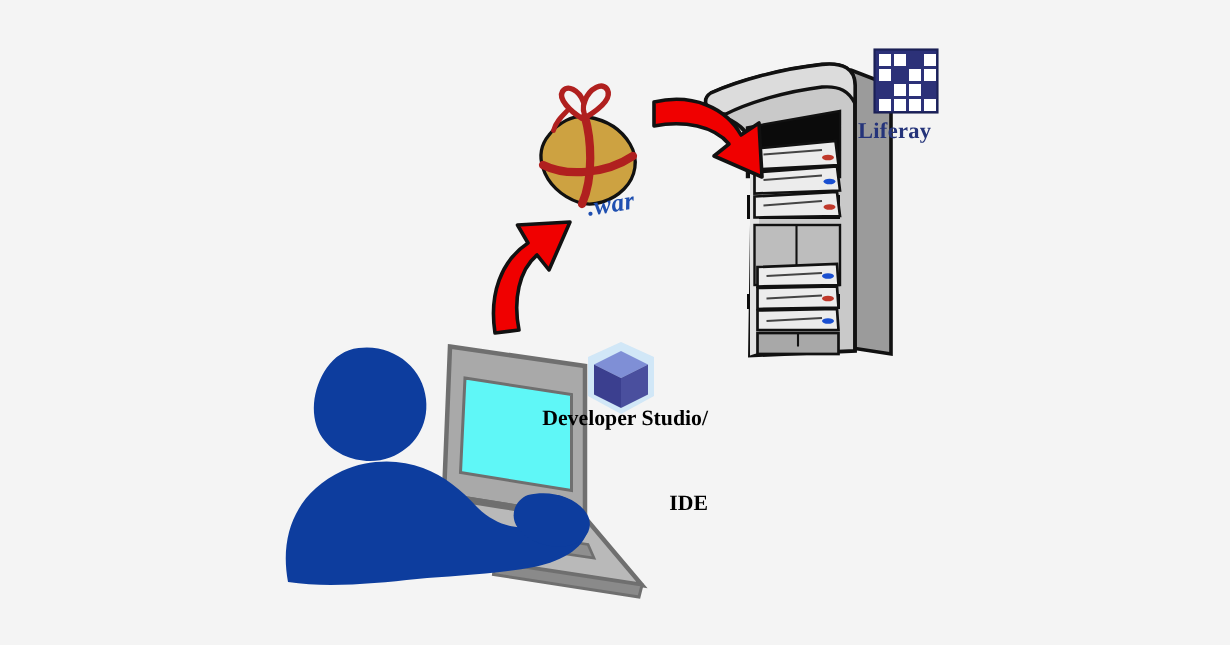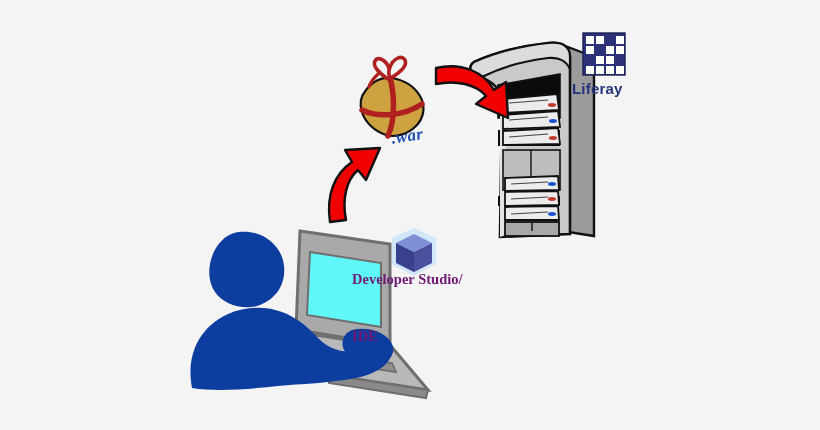--- a/index.html
+++ b/index.html
@@ -27,36 +27,36 @@
     font-size: 17px;
     color: #1f4fb0;
     transform: rotate(-9deg);
     transform-origin: left top;
     letter-spacing: .3px;
   }
 
   
   #liferay-label {
     left: 572px; top: 80px;
-    font-family: Liberation Sans, sans-serif;
+    font-family: Liberation Serif, serif;
     font-weight: bold;
     font-size: 15px;
     color: #25347a;
     letter-spacing: .2px;
   }
 
   
   #ide-label {
     left: 352px; top: 271px;
     font-family: "Liberation Serif", serif;
     font-weight: bold;
     font-size: 14.5px;
-    color: #701a75;
+    color: #000000;
     line-height: 17px;
-    text-align: left;
+    text-align: right;
     width: 120px;
   }
   #ide-label .l2 { display: block; margin-top: 40px; }
 </style>
 </head>
 <body>
 
 <div id="canvas">
 
   <svg class="layer" viewBox="0 0 820 430" xmlns="http://www.w3.org/2000/svg">

